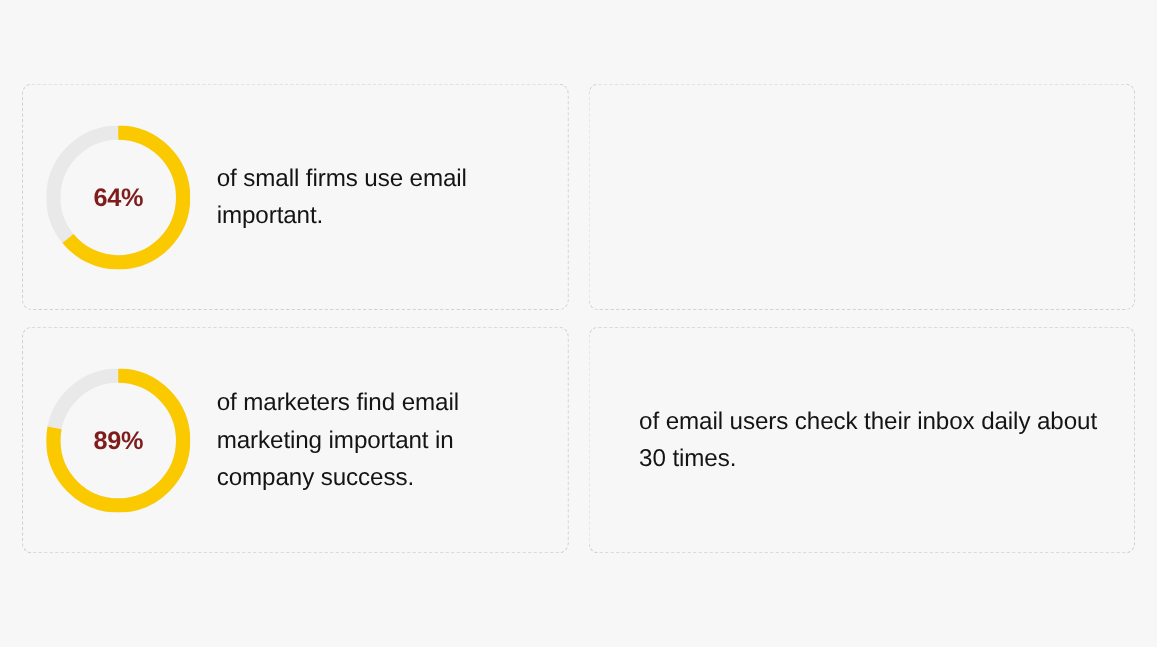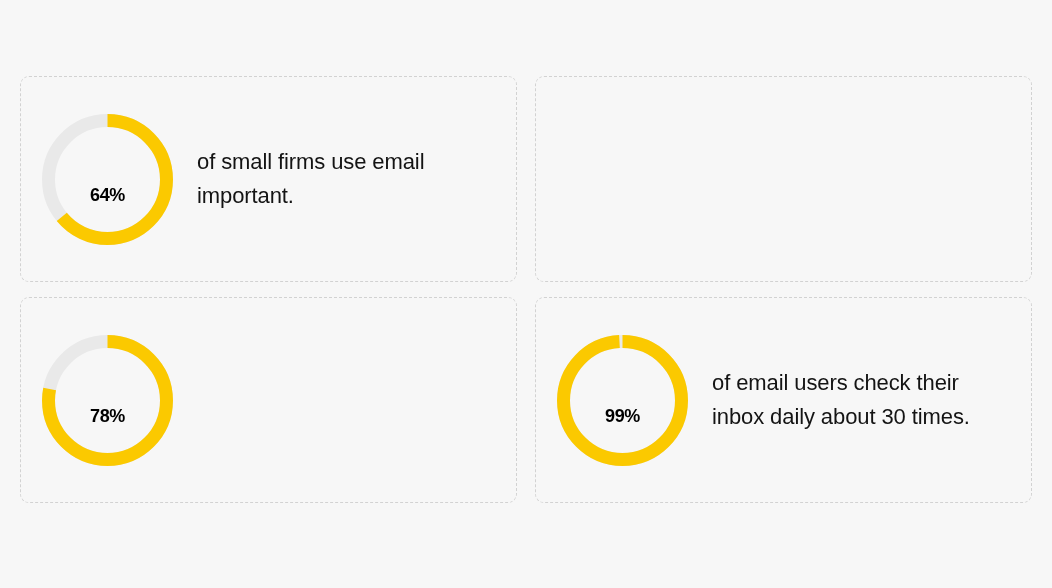--- a/index.html
+++ b/index.html
@@ -58,29 +58,29 @@
   }
   .gauge-value {
     fill: none;
     stroke: #fbc900;
     stroke-width: 13;
     stroke-linecap: butt;
   }
   .gauge-label {
     position: absolute;
     left: 0;
-    top: 16px;
+    top: 0;
     width: 131px;
     height: 131px;
     display: flex;
     align-items: center;
     justify-content: center;
-    font-size: 18px;
+    font-size: 23px;
     font-weight: bold;
-    color: #000000;
+    color: #7f1d1d;
     letter-spacing: -0.3px;
   }
 
   .stat-text {
     margin-left: 24px;
     font-size: 22px;
     line-height: 34px;
     color: #141414;
     font-weight: normal;
     letter-spacing: -0.1px;
@@ -104,28 +104,22 @@
 
   <div class="stat-card">
   </div>
 
   <div class="stat-card">
     <div class="gauge">
       <svg viewBox="0 0 131 131">
         <circle class="gauge-track" cx="65.5" cy="65.5" r="59"></circle>
         <circle class="gauge-value" cx="65.5" cy="65.5" r="59" stroke-dasharray="289.15218783640455 370.7079331235956"></circle>
       </svg>
-      <div class="gauge-label">78%</div>
+      <div class="gauge-label">89%</div>
     </div>
+    <div class="stat-text">of marketers find email marketing important in company success.</div>
   </div>
 
   <div class="stat-card">
-    <div class="gauge">
-      <svg viewBox="0 0 131 131">
-        <circle class="gauge-track" cx="65.5" cy="65.5" r="59"></circle>
-        <circle class="gauge-value" cx="65.5" cy="65.5" r="59" stroke-dasharray="367.00085379235964 370.7079331235956"></circle>
-      </svg>
-      <div class="gauge-label">99%</div>
-    </div>
     <div class="stat-text">of email users check their inbox daily about 30 times.</div>
   </div>
 
 </div>
 
 </body></html>

